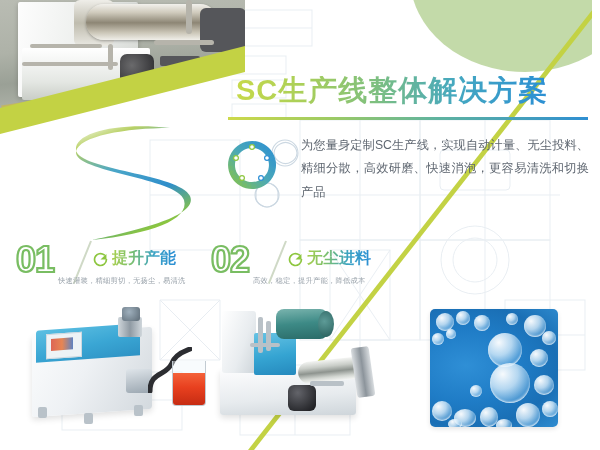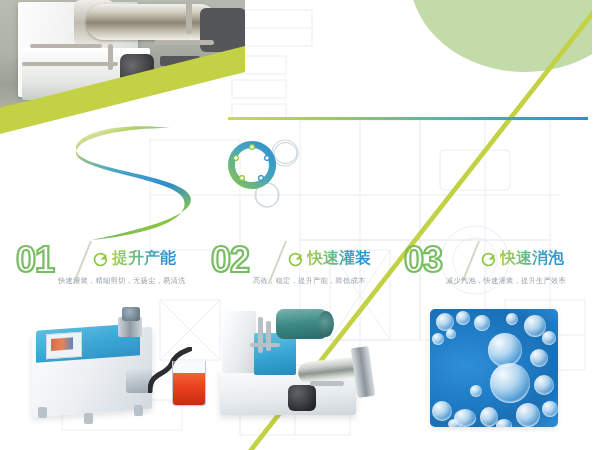--- a/index.html
+++ b/index.html
@@ -306,22 +306,24 @@
       <circle cx="34" cy="15" r="2.4"></circle>
       <circle cx="18" cy="26" r="2.4"></circle>
       <circle cx="24" cy="46" r="2.4"></circle>
     </g>
     <g fill="none" stroke="#2b8ed4" stroke-width="1.2">
       <circle cx="49" cy="26" r="2.4"></circle>
       <circle cx="43" cy="46" r="2.4"></circle>
     </g>
   </svg>
 
+  <div class="headline">SC生产线整体解决方案</div>
   <div class="headline-rule"></div>
 
+  <div class="body-copy">为您量身定制SC生产线，实现自动计量、无尘投料、精细分散，高效研磨、快速消泡，更容易清洗和切换产品</div>
 
   <div class="features">
 
     <div class="feature f1">
       <div class="fnum">01</div>
       <div class="fslash"></div>
       <svg class="ficon" viewBox="0 0 20 20">
         <path d="M17 10a7 7 0 1 1-2.6-5.4" fill="none" stroke="#8dc63f" stroke-width="2" stroke-linecap="round"></path>
         <path d="M10 10 L17 3.4 L17 10 Z" fill="#8dc63f"></path>
       </svg>
@@ -329,34 +331,24 @@
       <div class="fsub">快速灌装，精细剪切，无扬尘，易清洗</div>
     </div>
 
     <div class="feature f2">
       <div class="fnum">02</div>
       <div class="fslash"></div>
       <svg class="ficon" viewBox="0 0 20 20">
         <path d="M17 10a7 7 0 1 1-2.6-5.4" fill="none" stroke="#8dc63f" stroke-width="2" stroke-linecap="round"></path>
         <path d="M10 10 L17 3.4 L17 10 Z" fill="#8dc63f"></path>
       </svg>
-      <div class="ftitle">快速灌装</div>
+      <div class="ftitle">无尘进料</div>
       <div class="fsub">高效，稳定，提升产能，降低成本</div>
     </div>
 
-    <div class="feature f3">
-      <div class="fnum">03</div>
-      <div class="fslash"></div>
-      <svg class="ficon" viewBox="0 0 20 20">
-        <path d="M17 10a7 7 0 1 1-2.6-5.4" fill="none" stroke="#8dc63f" stroke-width="2" stroke-linecap="round"></path>
-        <path d="M10 10 L17 3.4 L17 10 Z" fill="#8dc63f"></path>
-      </svg>
-      <div class="ftitle">快速消泡</div>
-      <div class="fsub">减少气泡，快速灌装，提升生产效率</div>
-    </div>
   </div>
 
   <div class="photos">
 
     <div class="pbox p1">
       <div class="m1-base"></div>
       <div class="m1-top"></div>
       <div class="m1-panel"></div>
       <div class="m1-stack"></div>
       <div class="m1-valve"></div>

